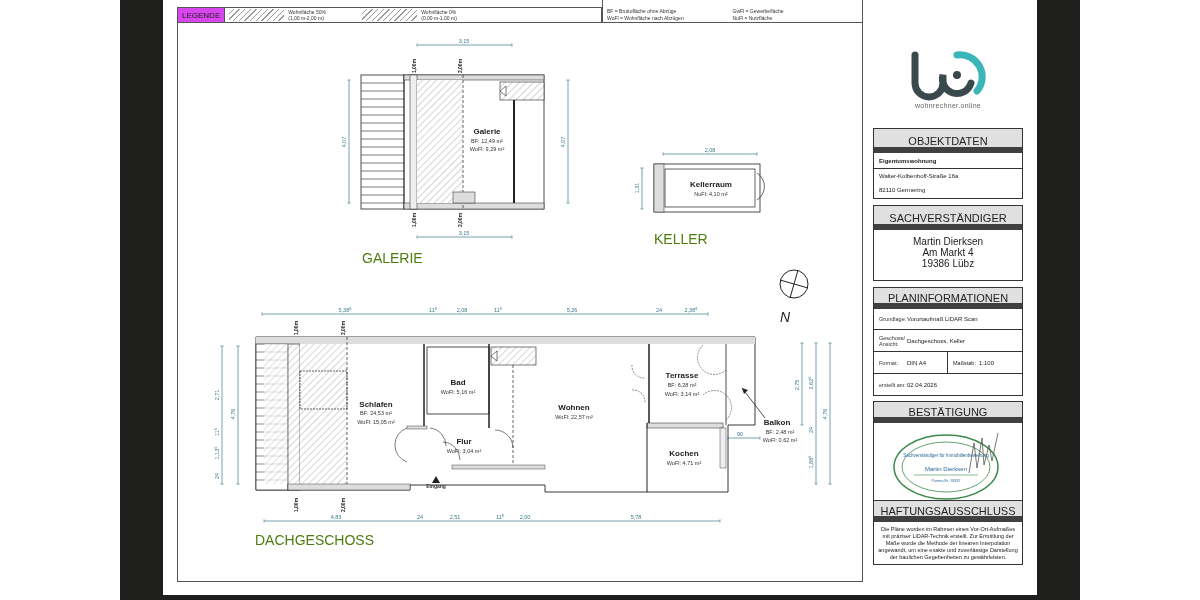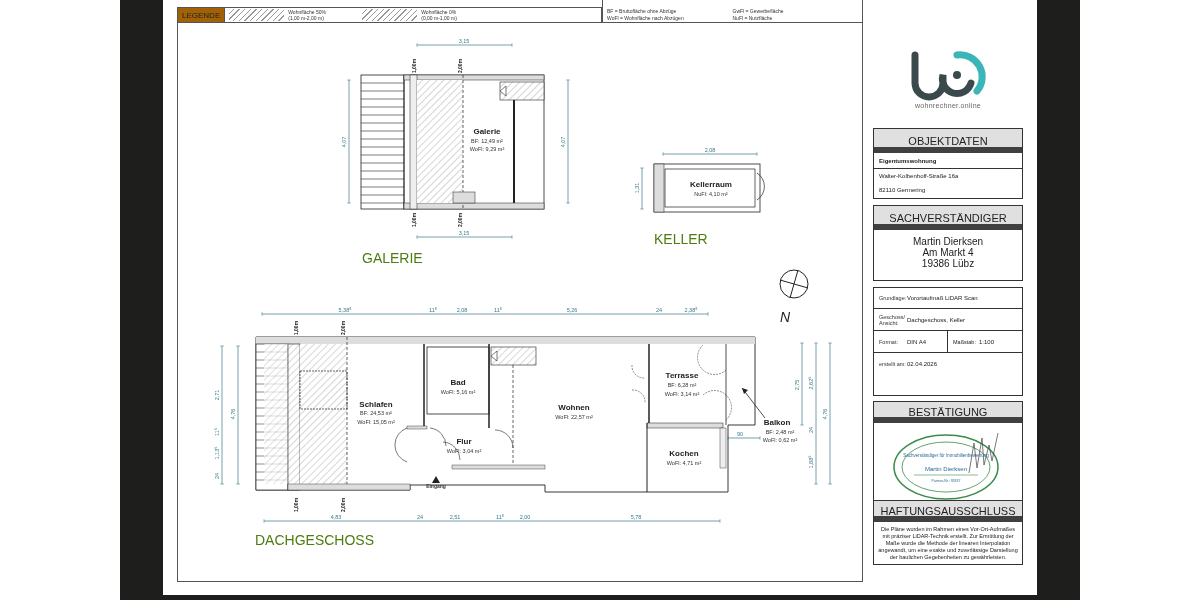--- a/index.html
+++ b/index.html
@@ -3,21 +3,21 @@
 <meta charset="utf-8">
 <style>
   * { box-sizing: border-box; margin: 0; padding: 0; }
   html, body { width: 1200px; height: 600px; overflow: hidden; background: #ffffff; font-family: "Liberation Sans", sans-serif; }
   .gutter-left { position: absolute; left: 120px; top: 0; width: 43px; height: 600px; background: #1e1e1c; }
   .gutter-right { position: absolute; left: 1037px; top: 0; width: 43px; height: 600px; background: #1e1e1c; }
   .gutter-bottom { position: absolute; left: 120px; top: 595px; width: 960px; height: 5px; background: #1e1e1c; }
   .sheet { position: absolute; left: 163px; top: 0; width: 874px; height: 595px; background: #fff; }
   .frame { position: absolute; left: 177px; top: 22px; width: 686px; height: 560px; border: 1px solid #555; }
   .legend { position: absolute; left: 177px; top: 7px; width: 425px; height: 16px; border: 1px solid #555; background: #fff; font-size: 5px; color: #333; display: flex; align-items: center; }
-  .legend .title { font-size: 8px; font-weight: normal; padding: 0 4px; border-right: 1px solid #555; height: 100%; display: flex; align-items: center; background: #a16207; color: #222; }
+  .legend .title { font-size: 8px; font-weight: normal; padding: 0 4px; border-right: 1px solid #555; height: 100%; display: flex; align-items: center; background: #d946ef; color: #222; }
   .legend .hatch { width: 55px; height: 12px; margin: 0 4px; background: repeating-linear-gradient(135deg, #fff 0 3px, #999 3px 4px); }
   .legend .txt { line-height: 6px; width: 70px; }
   .abbr { position: absolute; left: 602px; top: 7px; width: 261px; height: 16px; border: 1px solid #555; border-top: none; font-size: 5px; color: #333; display: grid; grid-template-columns: 1fr 1fr; padding: 1px 4px; line-height: 6px; }
   .abbr-top { position: absolute; left: 602px; top: 0; width: 261px; height: 7px; border-left: 1px solid #555; border-right: 1px solid #555; }
   .logo { position: absolute; left: 905px; top: 45px; width: 90px; height: 65px; }
   .logo-text { position: absolute; left: 873px; top: 102px; width: 150px; text-align: center; font-size: 7px; color: #666; letter-spacing: 0.3px; }
   .box { position: absolute; left: 873px; width: 150px; border: 1px solid #333; background: #fff; }
   .box .hdr { background: #e0e0e0; border-bottom: 6px solid #404040; text-align: center; font-size: 11px; color: #222; height: 24px; line-height: 24px; }
   .box .row { border-bottom: 1px solid #333; font-size: 6px; color: #222; padding: 0 5px; display: flex; align-items: center; }
   .box .row:last-child { border-bottom: none; }
@@ -81,20 +81,21 @@
 <div class="box" style="top:205px;height:76px;">
   <div class="hdr">SACHVERSTÄNDIGER</div>
   <div class="center">
     <div>Martin Dierksen</div>
     <div>Am Markt 4</div>
     <div>19386 Lübz</div>
   </div>
 </div>
 
 <div class="box" style="top:287px;height:109px;">
+  <div class="hdr" style="height:21px;line-height:21px;">PLANINFORMATIONEN</div>
   <div class="row" style="height:21px;">
     <span class="lbl">Grundlage:</span>
     <span>Vorortaufmaß LiDAR Scan</span>
   </div>
   <div class="row" style="height:22px;">
     <span class="lbl">Geschoss/ Ansicht:</span>
     <span>Dachgeschoss, Keller</span>
   </div>
   <div class="row" style="height:22px;padding:0;">
     <div style="width:74px;display:flex;align-items:center;padding:0 5px;border-right:1px solid #333;height:100%;">

